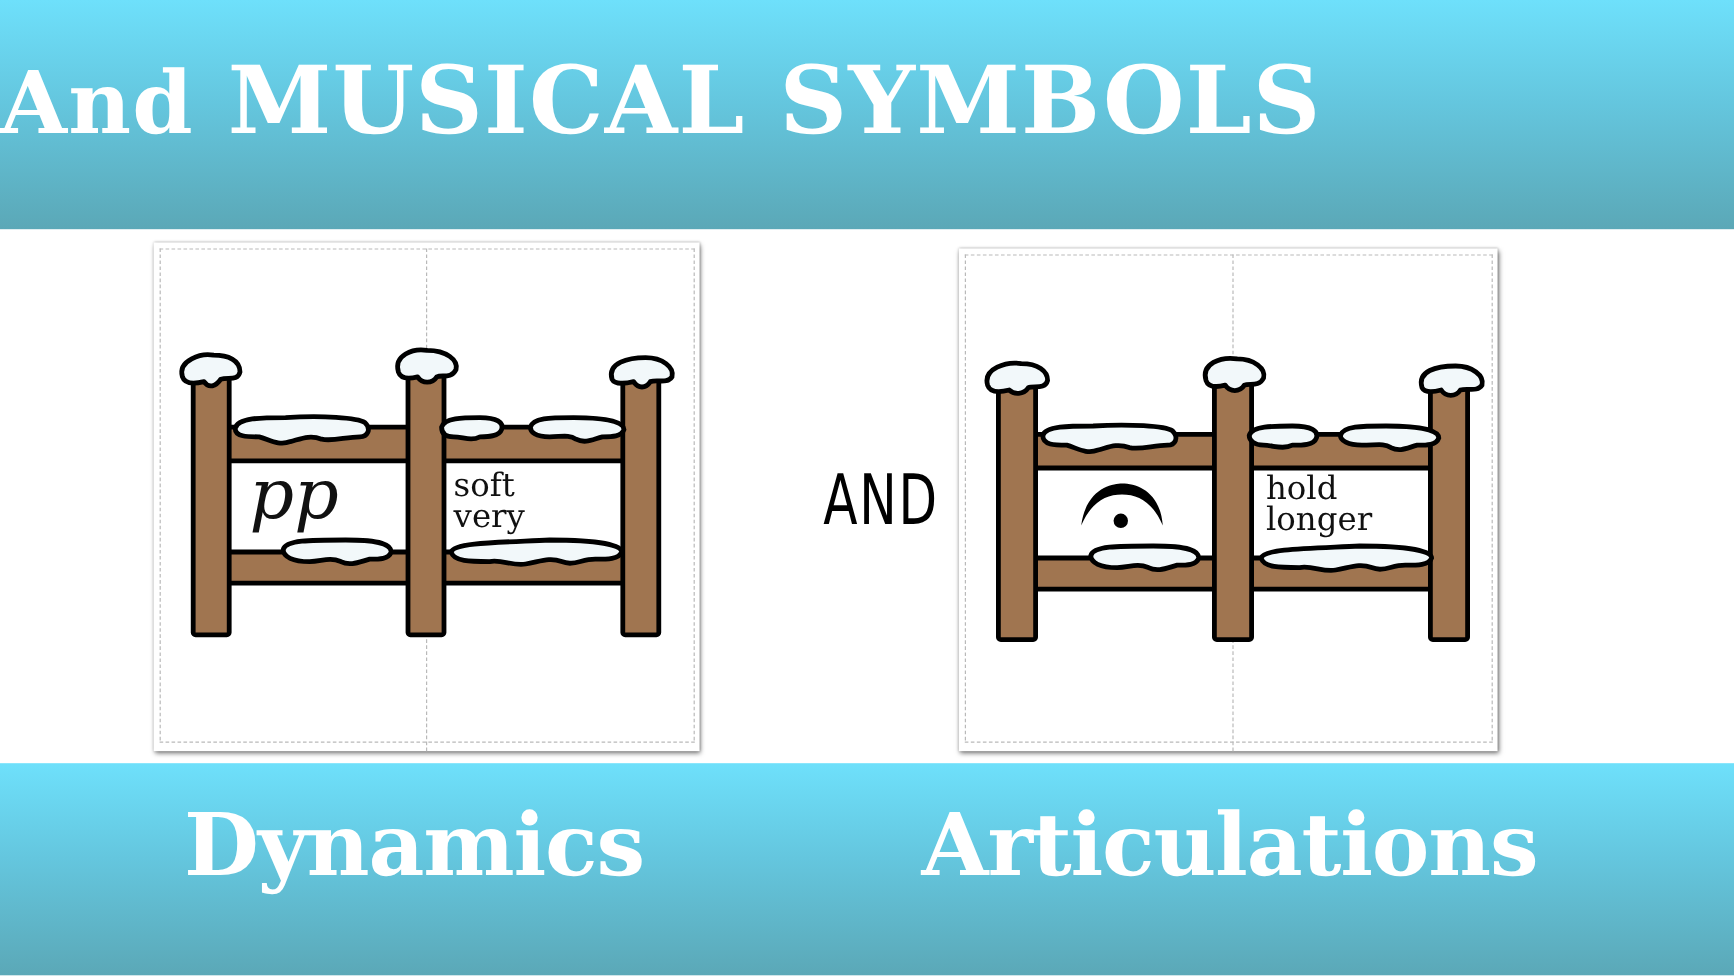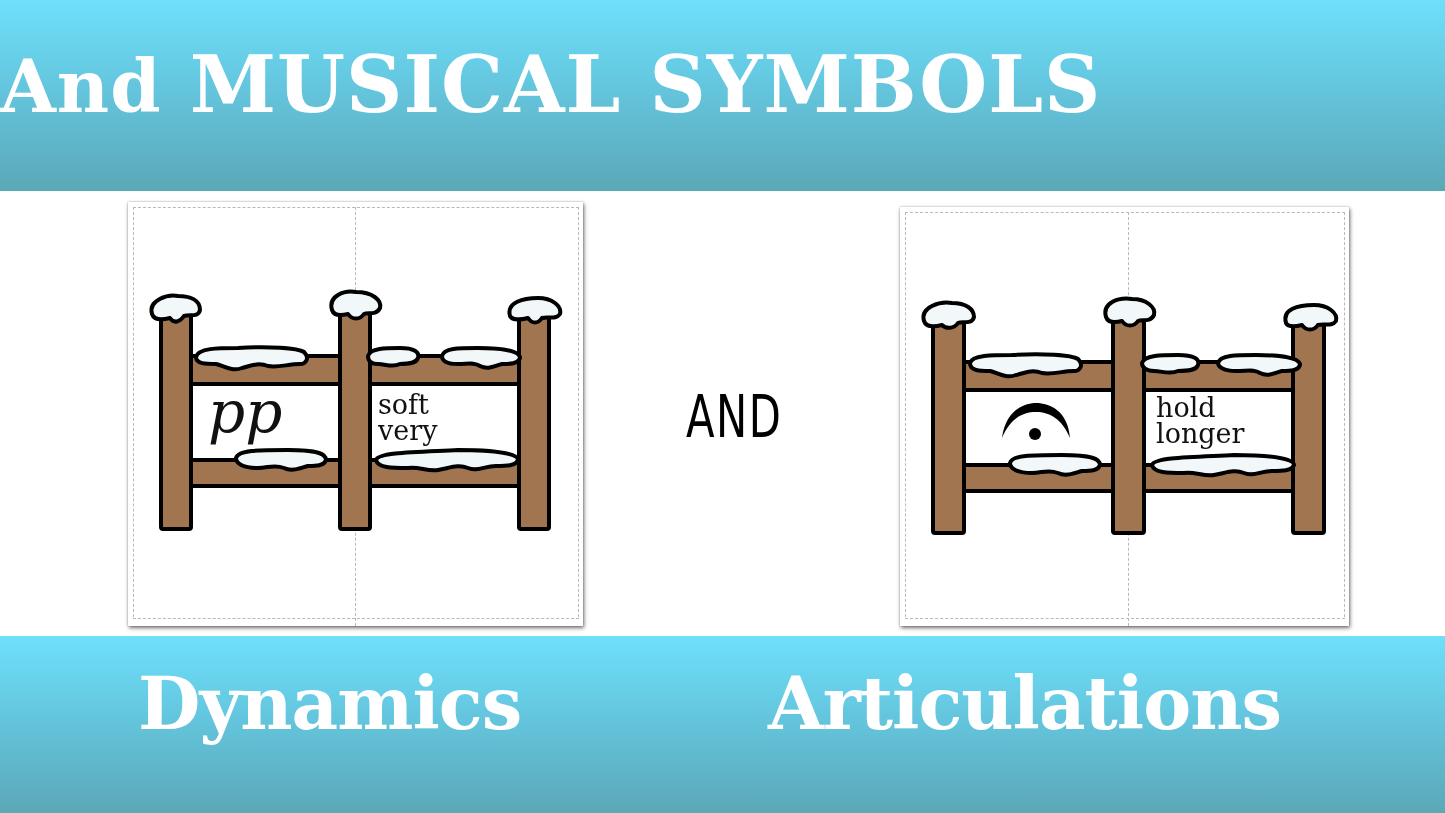--- a/index.html
+++ b/index.html
@@ -31,30 +31,30 @@
     .label {
       position: absolute; top: 668px;
       color: #ffffff;
       font-family: "DejaVu Serif", serif;
       font-weight: bold;
       font-size: 72px;
       line-height: 1;
       white-space: nowrap;
       letter-spacing: -1px;
     }
-    .label.left { left: 138px; width: 446px; }
+    .label.left { left: 122px; width: 446px; text-align: center; }
     .label.right { left: 768px; width: 620px; }
 
     .card {
       position: absolute;
       background: #ffffff;
       box-shadow: 1px 2px 4px rgba(0,0,0,0.55), 0 0 2px rgba(0,0,0,0.25);
     }
     .card.left { left: 128px; top: 202px; width: 455px; height: 424px; }
-    .card.right { left: 900px; top: 207px; width: 449px; height: 419px; }
+    .card.right { left: 799px; top: 207px; width: 449px; height: 419px; }
     .card .dash-frame {
       position: absolute; left: 5px; top: 5px; right: 4px; bottom: 9px;
       border: 1px dashed #b9b9b9;
       border-bottom: none;
     }
     .card .dash-bottom {
       position: absolute; left: 5px; right: 4px; bottom: 7px; height: 0;
       border-top: 1px dashed #b9b9b9;
     }
     .card .dash-center {

